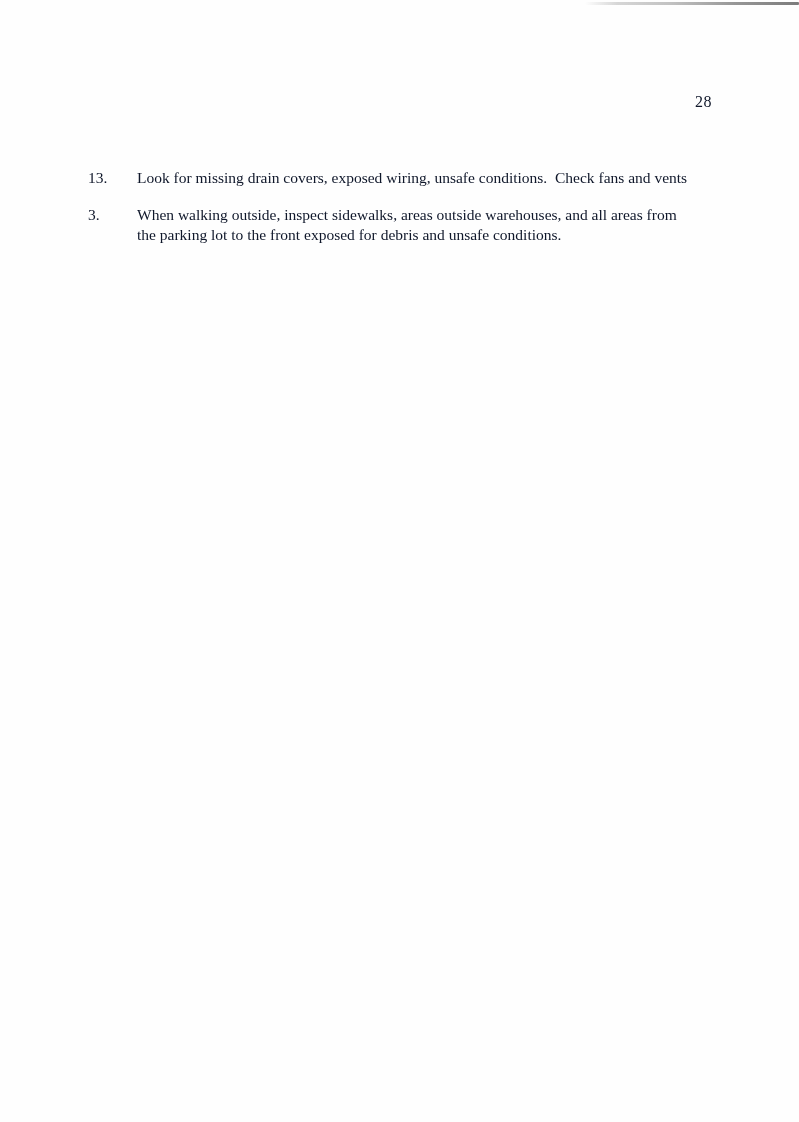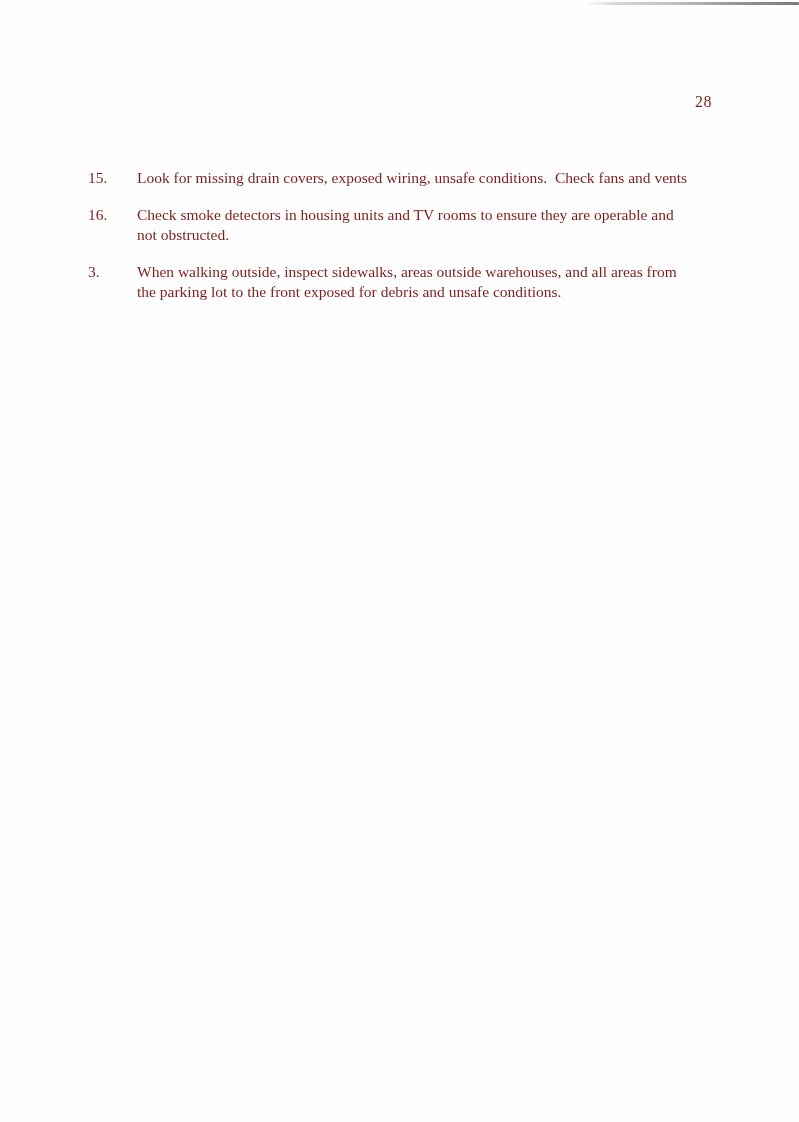--- a/index.html
+++ b/index.html
@@ -7,21 +7,21 @@
     padding: 0;
     background: #ffffff;
   }
   .page {
     position: relative;
     width: 799px;
     height: 1122px;
     background: #fefefe;
     overflow: hidden;
     font-family: "Liberation Serif", "DejaVu Serif", serif;
-    color: #7f1d1d;
+    color: #0f172a;
   }
   .scan-artifact {
     position: absolute;
     top: 2px;
     left: 585px;
     width: 214px;
     height: 3px;
     background: linear-gradient(to right,
       rgba(150,150,150,0.0) 0%,
       rgba(140,140,140,0.35) 15%,
@@ -67,33 +67,26 @@
 
 <div class="page">
 
   <div class="scan-artifact"></div>
 
   <div class="page-number">28</div>
 
   <div class="list">
 
     <div class="list-item">
-      <div class="item-number">15.</div>
+      <div class="item-number">13.</div>
       <div class="item-text">
         <div class="item-line">Look for missing drain covers, exposed wiring, unsafe conditions.  Check fans and vents</div>
       </div>
     </div>
 
-    <div class="list-item">
-      <div class="item-number">16.</div>
-      <div class="item-text">
-        <div class="item-line">Check smoke detectors in housing units and TV rooms to ensure they are operable and</div>
-        <div class="item-line">not obstructed.</div>
-      </div>
-    </div>
 
     <div class="list-item">
       <div class="item-number">3.</div>
       <div class="item-text">
         <div class="item-line">When walking outside, inspect sidewalks, areas outside warehouses, and all areas from</div>
         <div class="item-line">the parking lot to the front exposed for debris and unsafe conditions.</div>
       </div>
     </div>
 
   </div>

